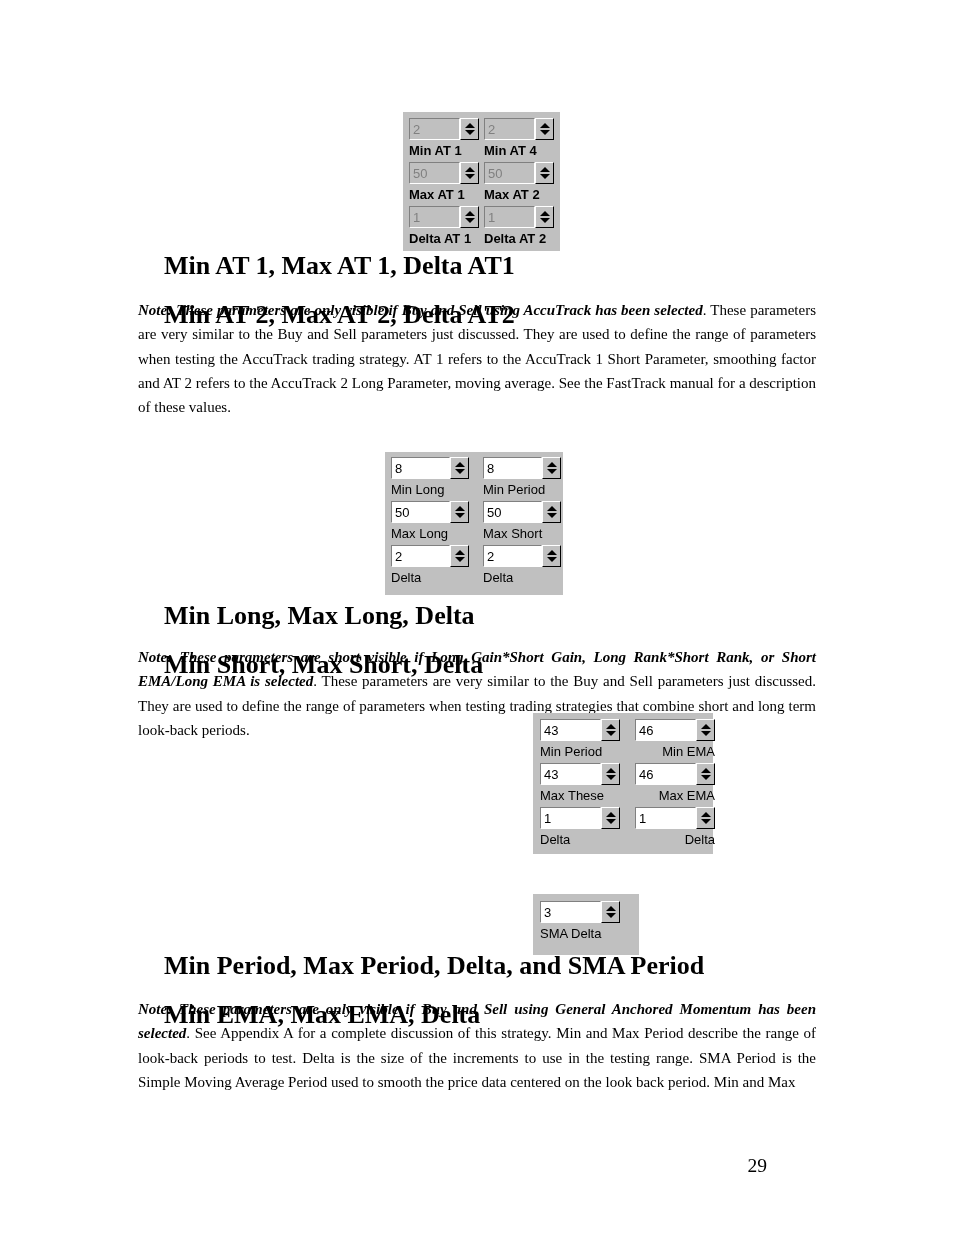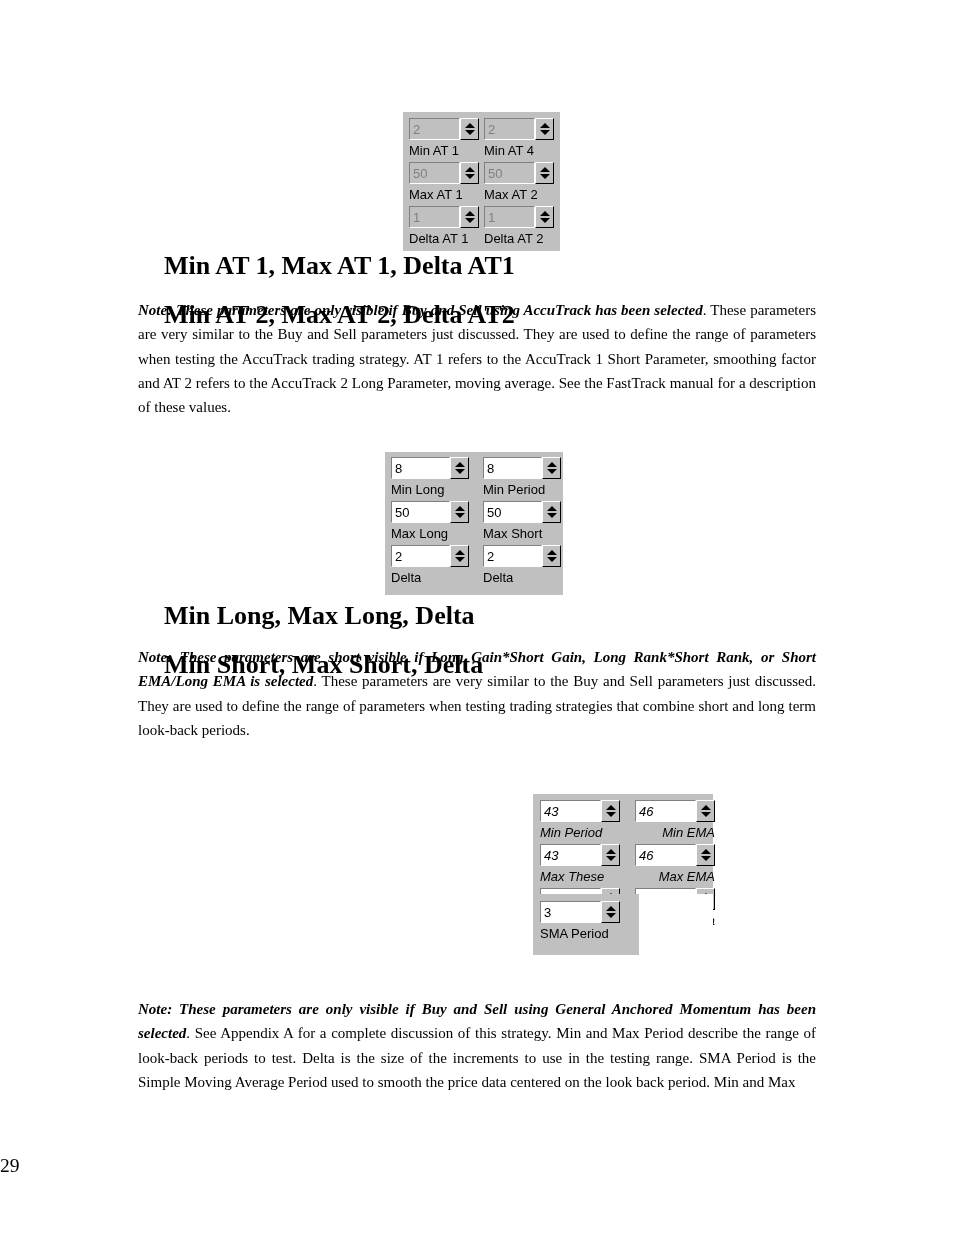--- a/index.html
+++ b/index.html
@@ -39,21 +39,21 @@
     font-size: 26px;
     line-height: 24.5px;
     white-space: pre;
     font-family: "Liberation Serif", serif;
   }
   .bi { font-weight: bold; font-style: italic; }
   .pageno {
     position: absolute;
     left: 0;
     width: 767px;
-    text-align: left;
+    text-align: right;
     font-size: 19.5px;
     font-family: "Liberation Serif", serif;
   }
 
   
   .panel {
     position: absolute;
     background: #c0c0c0;
     font-family: "Liberation Sans", sans-serif;
     box-sizing: border-box;
@@ -125,21 +125,21 @@
 
   .caption {
     font-size: 13px;
     color: #000000;
     line-height: 1;
     padding-top: 4px;
     padding-bottom: 5px;
     white-space: nowrap;
     font-family: "Liberation Sans", sans-serif;
   }
-  .caption.bold { font-weight: normal; }
+  .caption.bold { font-weight: bold; }
   .whitefill {
     background: #ffffff;
   }
 </style>
 </head>
 <body>
 
 <div class="page">
 
   <div class="panel" id="panel1" style="left:403px; top:112px; width:157px; height:139px;">
@@ -229,21 +229,21 @@
 
   <div class="heading" style="top:579px;">
     <span>Min Long, Max Long, Delta</span><br>
     <span>Min Short, Max Short, Delta</span>
   </div>
 
   <div class="para" style="top:645px;">
     <span class="bi">Note: These parameters are short visible if Long Gain*Short Gain, Long Rank*Short Rank, or Short EMA/Long EMA is selected</span><span>. These parameters are very similar to the Buy and Sell parameters just discussed.  They are used to define the range of parameters when testing trading strategies that combine short and long term look-back periods.</span>
   </div>
 
-  <div class="panel" id="panel3" style="left:533px; top:794px; width:180px; height:141px;font-style:italic;">
+  <div class="panel" id="panel3" style="left:533px; top:713px; width:180px; height:141px;">
     <div class="col" style="left:7px; top:6px; width:80px;">
       <div class="field-row">
         <div class="txtbox">43</div>
         <div class="spin"></div>
       </div>
       <div class="caption">Min Period</div>
       <div class="field-row">
         <div class="txtbox">43</div>
         <div class="spin"></div>
       </div>
@@ -275,24 +275,28 @@
   </div>
 
   <div class="whitefill" style="position:absolute; left:639px; top:894px; width:74px; height:64px;"></div>
 
   <div class="panel" style="left:533px; top:894px; width:106px; height:61px;">
     <div class="col" style="left:7px; top:7px; width:80px;">
       <div class="field-row">
         <div class="txtbox">3</div>
         <div class="spin"></div>
       </div>
-      <div class="caption">SMA Period</div>
-    </div>
-  </div>
-
+      <div class="caption">SMA Delta</div>
+    </div>
+  </div>
+
+  <div class="heading" style="top:929px;">
+    <span>Min Period, Max Period, Delta, and SMA Period</span><br>
+    <span>Min EMA, Max EMA, Delta</span>
+  </div>
 
   <div class="para" style="top:997px;">
     <span class="bi">Note: These parameters are only visible if Buy and Sell using General Anchored Momentum has been selected</span><span>. See Appendix A for a complete discussion of this strategy. Min and Max Period describe the range of look-back periods to test.  Delta is the size of the increments to use in the testing range.  SMA Period is the Simple Moving Average Period used to smooth the price data centered on the look back period.  Min and Max</span>
   </div>
 
   <div class="pageno" style="top:1155px;">29</div>
 
 </div>
 
 </body></html>

